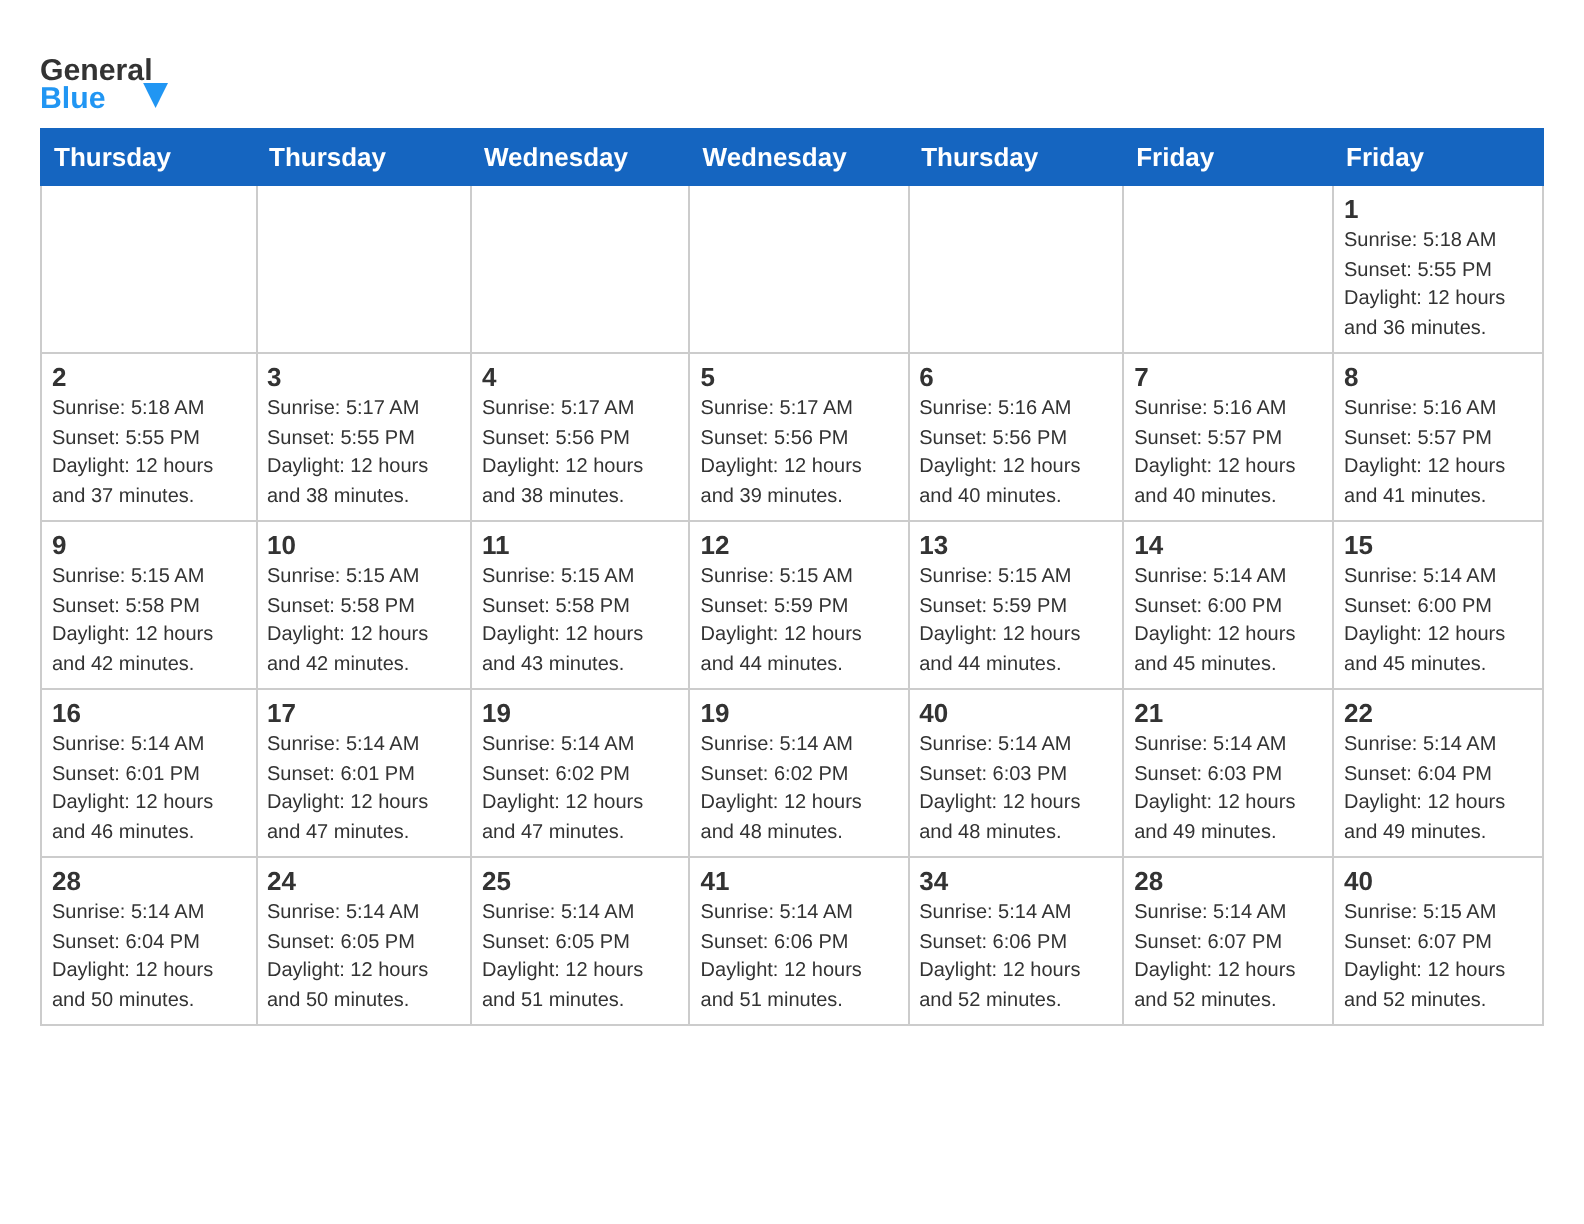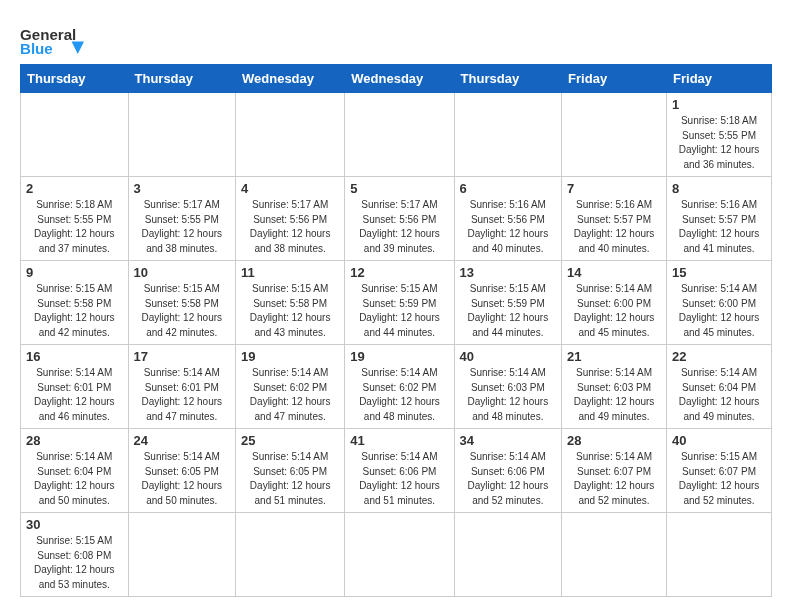--- a/index.html
+++ b/index.html
@@ -75,21 +75,20 @@
     .day-number {
       font-size: 13px;
       font-weight: bold;
       margin-bottom: 2px;
       display: block;
     }
     .day-info {
       font-size: 10px;
       line-height: 1.45;
       color: #333;
-      text-align: center;
     }
     .empty-cell {
       background: #f9f9f9;
     }
     .last-row td {
       border-bottom: 1px solid #ccc;
     }
   </style>
 </head>
 <body>
@@ -305,29 +304,15 @@
 Sunset: 6:07 PM
 Daylight: 12 hours and 52 minutes.</div>
           </td>
           <td>
             <span class="day-number">40</span>
             <div class="day-info">Sunrise: 5:15 AM
 Sunset: 6:07 PM
 Daylight: 12 hours and 52 minutes.</div>
           </td>
         </tr>
-        <tr class="last-row">
-          <td>
-            <span class="day-number">30</span>
-            <div class="day-info">Sunrise: 5:15 AM
-Sunset: 6:08 PM
-Daylight: 12 hours and 53 minutes.</div>
-          </td>
-          <td class="empty-cell"></td>
-          <td class="empty-cell"></td>
-          <td class="empty-cell"></td>
-          <td class="empty-cell"></td>
-          <td class="empty-cell"></td>
-          <td class="empty-cell"></td>
-        </tr>
       </tbody>
   </table>
 </div>
 
 </body></html>

